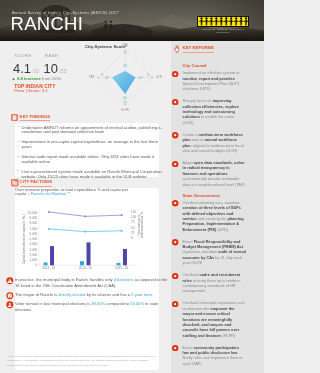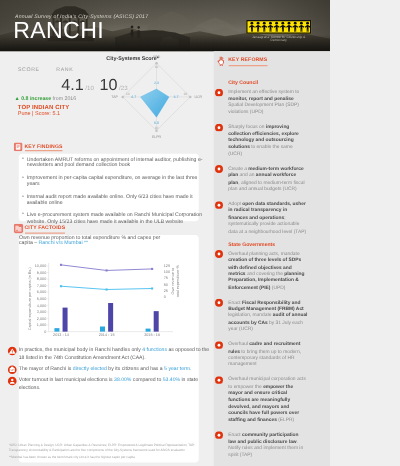--- a/index.html
+++ b/index.html
@@ -13,21 +13,21 @@
 .hero-city{position:absolute;left:10.5px;top:14.5px;color:#fff;font-size:18.5px;letter-spacing:.3px;font-weight:400;z-index:5;line-height:1;}
 .logo{position:absolute;left:197px;top:16px;width:52px;height:16px;z-index:6;}
 .logo-box{width:52px;height:10.5px;background:#ffe400;border:.7px solid #111;box-sizing:border-box;display:flex;align-items:center;justify-content:center;gap:.5px;}
 .logo-cap{position:absolute;left:0;top:11.6px;width:52px;text-align:center;color:#b9b4aa;font-size:2.5px;letter-spacing:.05px;}
 
 
 .left{position:absolute;left:0;top:41px;width:171px;bottom:0;}
 .card{background:#fff;position:absolute;left:14.8px;width:144.5px;border-radius:3px;}
 .scorecard{top:1.5px;height:64px;}
 .lbl{font-size:4.2px;color:#9a9a9a;letter-spacing:.5px;}
-.bignum{font-size:12.9px;color:#3a3a3a;font-weight:400;line-height:1;margin-left:36px;}
+.bignum{font-size:12.9px;color:#3a3a3a;font-weight:400;line-height:1;}
 .denom{font-size:4.9px;color:#b0b0b0;}
 .delta{font-size:4.2px;color:#8a8a8a;}
 .delta b{color:#35a03a;font-weight:bold;}
 .topcity{font-size:4.8px;color:#e0491f;font-weight:bold;letter-spacing:.1px;}
 .topcity2{font-size:4.4px;color:#e0491f;}
 .sec-title{font-size:4.1px;font-weight:bold;color:#e04a25;letter-spacing:.12px;border-bottom:.7px solid #eda28c;padding-bottom:1.3px;line-height:1;}
 
 .body-txt{font-size:4.15px;color:#5c5c5c;line-height:4.9px;}
 .bullet{position:relative;padding-left:3.9px;margin-bottom:4.9px;}
 .bullet:before{content:"\2022";position:absolute;left:0;top:-.2px;color:#9a9a9a;font-size:4.4px;}

